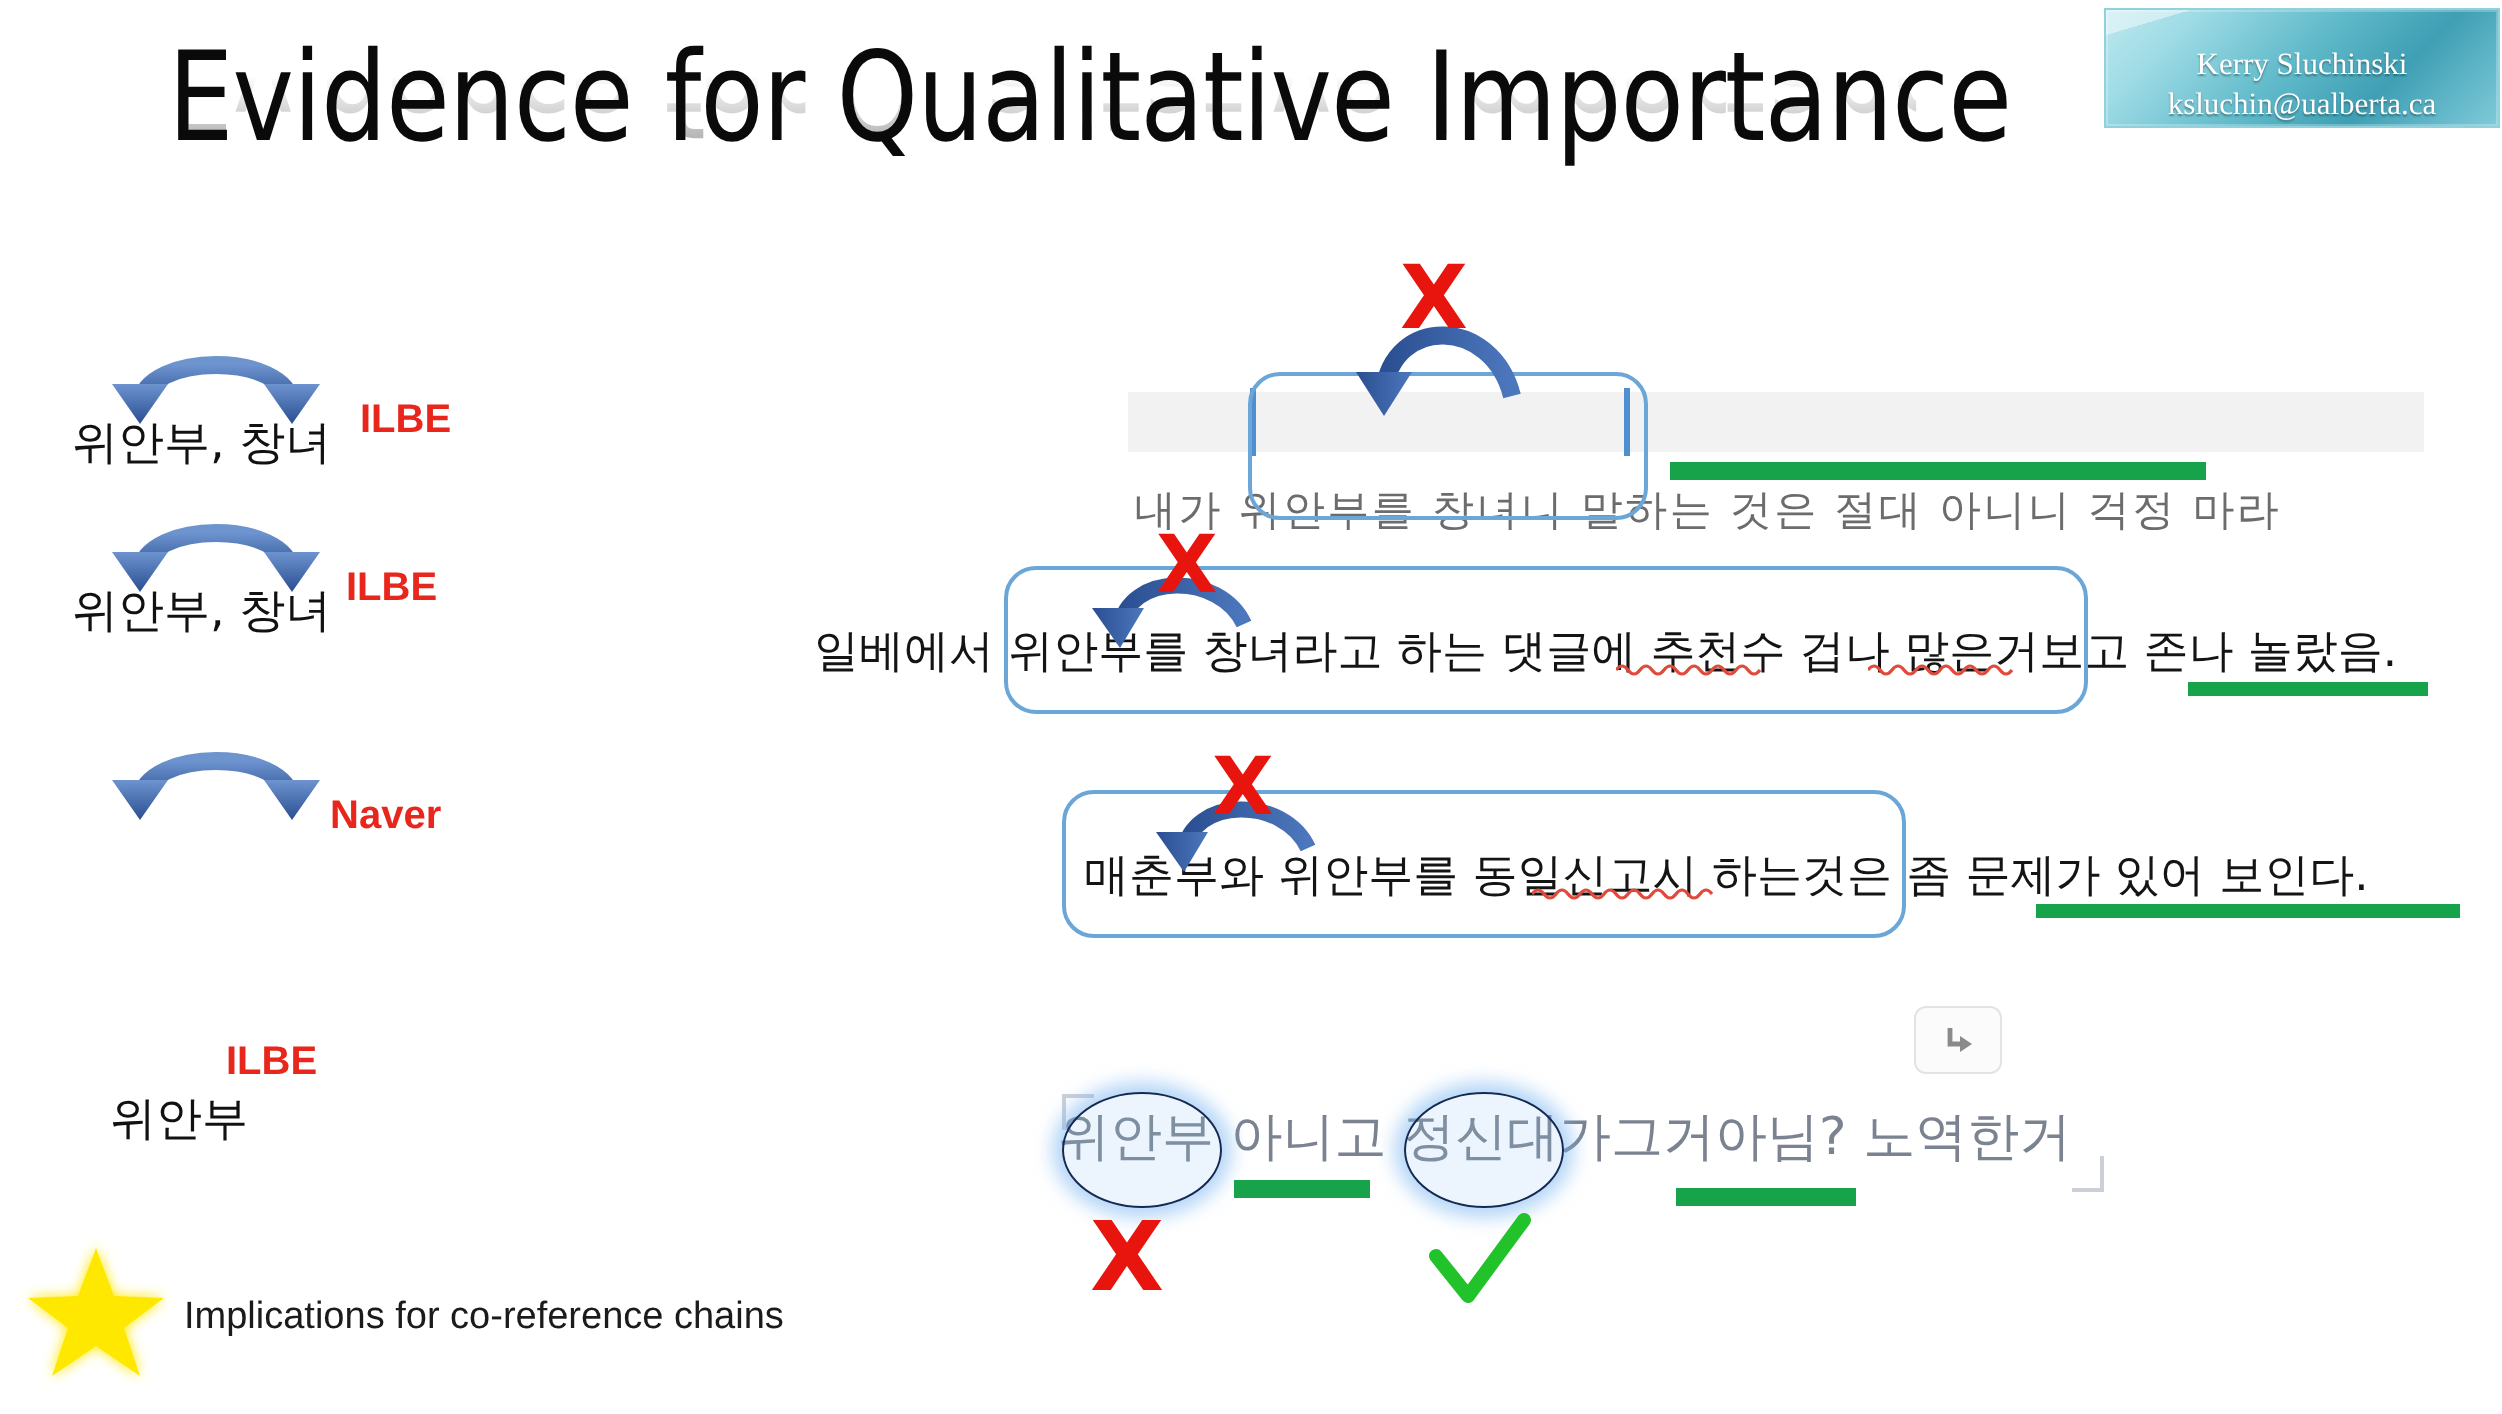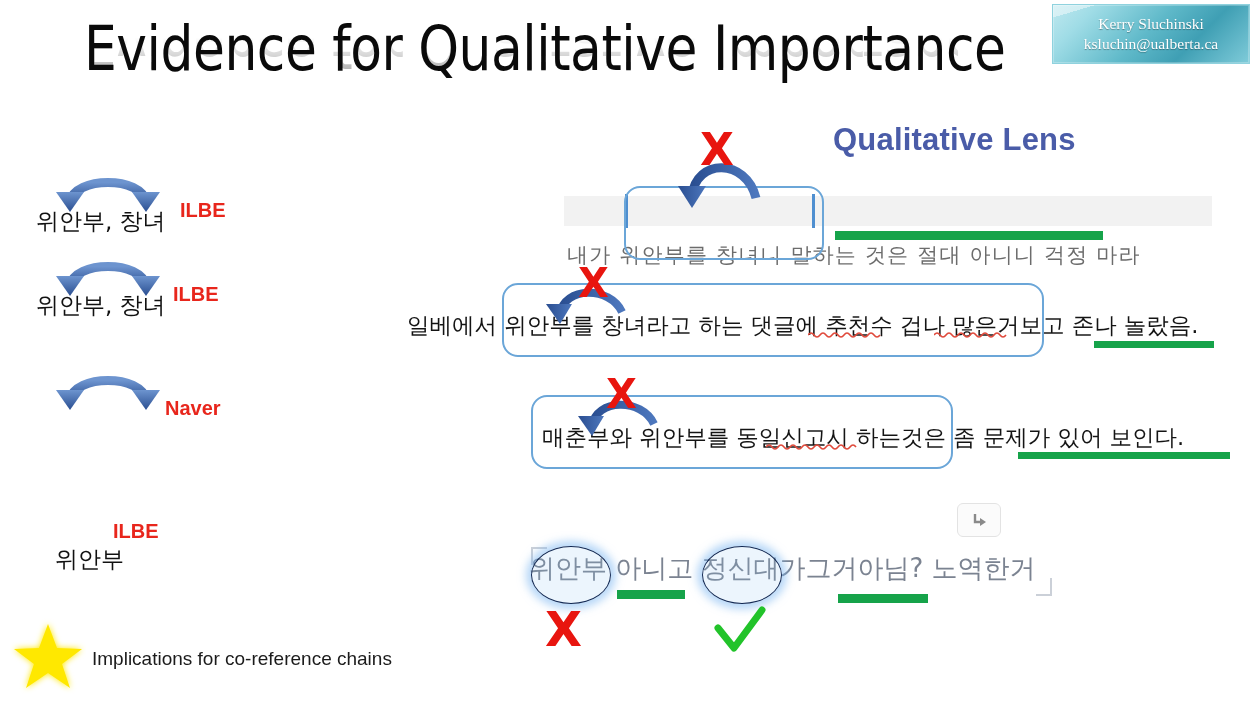--- a/index.html
+++ b/index.html
@@ -33,21 +33,21 @@
     pointer-events:none;
   }
 
   
   #author-badge{
     left:1052px;top:4px;width:196px;height:58px;
     background:
       linear-gradient(135deg,#bfe8ef 0%, #9fdce6 18%, #5fb9c9 48%, #3f9fb4 70%, #7fcbd9 100%);
     border:1px solid #8fd2de;
     box-shadow:inset 0 0 0 1px rgba(255,255,255,.25);
-    display:flex;flex-direction:column;align-items:center;justify-content:center;
+    display:flex;flex-direction:column;align-items:center;justify-content:flex-end;
     color:#ffffff;
     font-family:"Liberation Serif","DejaVu Serif",serif;
     font-size:15.5px;line-height:20px;font-weight:400;
     text-shadow:0 1px 1px rgba(0,0,0,.35);
     clip-path:polygon(0 0,100% 0,100% 100%,0 100%);
   }
   #author-badge::before{
     content:"";position:absolute;left:0;top:0;right:0;bottom:0;
     background:
       linear-gradient(to bottom right, rgba(255,255,255,.45) 0 12px, transparent 12px) left top/ 50% 50% no-repeat;
@@ -165,21 +165,20 @@
 <div class="stage">
 
   <div class="abs" id="slide-title-reflection">Evidence for Qualitative Importance</div>
   <div class="abs" id="slide-title">Evidence for Qualitative Importance</div>
 
   <div class="abs" id="author-badge">
     <div class="bline">Kerry Sluchinski</div>
     <div class="bline">ksluchin@ualberta.ca</div>
   </div>
 
-  <div class="abs" id="qualitative-lens-heading">Qualitative Lens</div>
 
   <svg class="abs arch" style="left:52px;top:168px;" width="112" height="44" viewBox="0 0 112 44">
     <defs>
       <linearGradient id="ag1" x1="0" y1="0" x2="0" y2="1">
         <stop offset="0" stop-color="#6d94cf"></stop>
           <stop offset="1" stop-color="#2a4e91"></stop>
       </linearGradient>
     </defs>
     <path d="M18 34 C22 8, 90 8, 94 34" stroke="url(#ag1)" stroke-width="9" fill="none" stroke-linecap="butt"></path>
     <path d="M4 24 L32 24 L18 44 Z" fill="url(#ag1)"></path>

